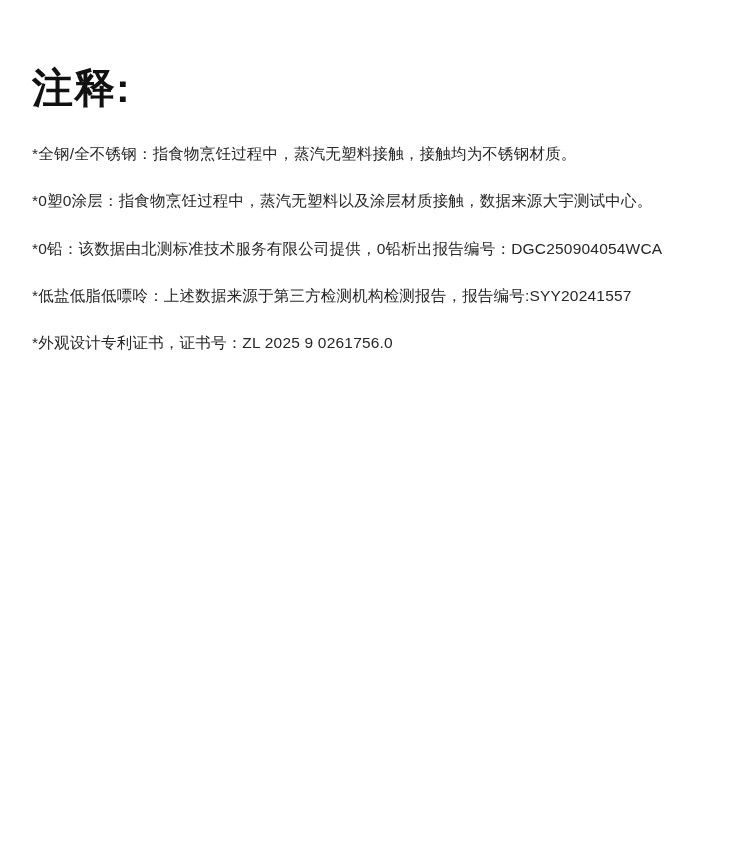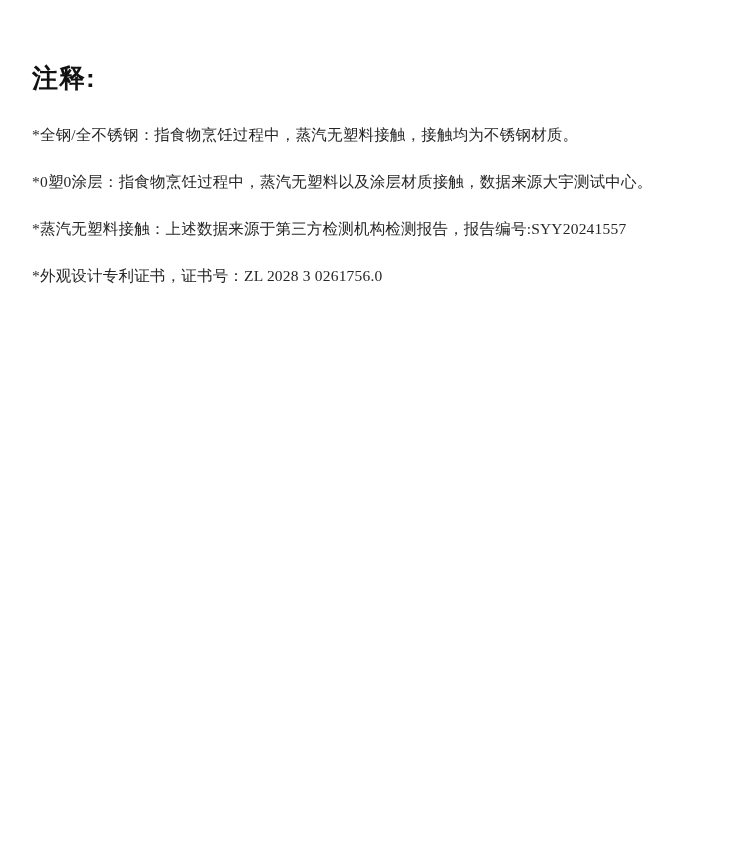--- a/index.html
+++ b/index.html
@@ -15,30 +15,29 @@
     overflow: hidden;
   }
   .page {
     position: relative;
     width: 750px;
     height: 844px;
     box-sizing: border-box;
     padding: 62px 26px 0 32px;
   }
   .doc-title {
-    font-size: 26px;
+    font-size: 41px;
     font-weight: bold;
     color: #111111;
     letter-spacing: 1px;
     margin: 0 0 26px 0;
     line-height: 1.3;
   }
   .notes {
     display: block;
-    font-family: Liberation Serif, serif;
   }
   .note {
     font-size: 15.5px;
     line-height: 1.62;
     color: #262626;
     margin: 0 0 22px 0;
     text-align: left;
     letter-spacing: 0.2px;
   }
   .note:last-child {
@@ -48,17 +47,18 @@
 </head>
 <body>
 
 <div class="page">
 
   <h1 class="doc-title">注释:</h1>
 
   <div class="notes">
     <p class="note">*全钢/全不锈钢：指食物烹饪过程中，蒸汽无塑料接触，接触均为不锈钢材质。</p>
     <p class="note">*0塑0涂层：指食物烹饪过程中，蒸汽无塑料以及涂层材质接触，数据来源大宇测试中心。</p>
-    <p class="note">*蒸汽无塑料接触：上述数据来源于第三方检测机构检测报告，报告编号:SYY20241557</p>
-    <p class="note">*外观设计专利证书，证书号：ZL 2028 3 0261756.0</p>
+    <p class="note">*0铅：该数据由北测标准技术服务有限公司提供，0铅析出报告编号：DGC250904054WCA</p>
+    <p class="note">*低盐低脂低嘌呤：上述数据来源于第三方检测机构检测报告，报告编号:SYY20241557</p>
+    <p class="note">*外观设计专利证书，证书号：ZL 2025 9 0261756.0</p>
   </div>
 
 </div>
 
 </body></html>

